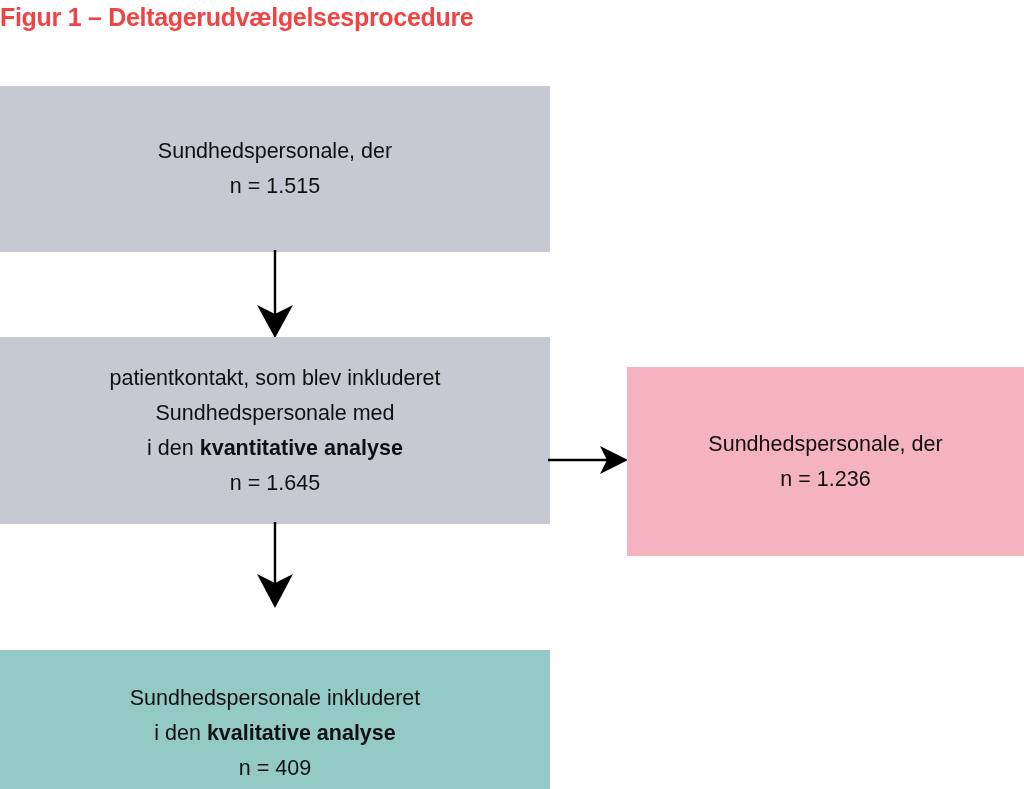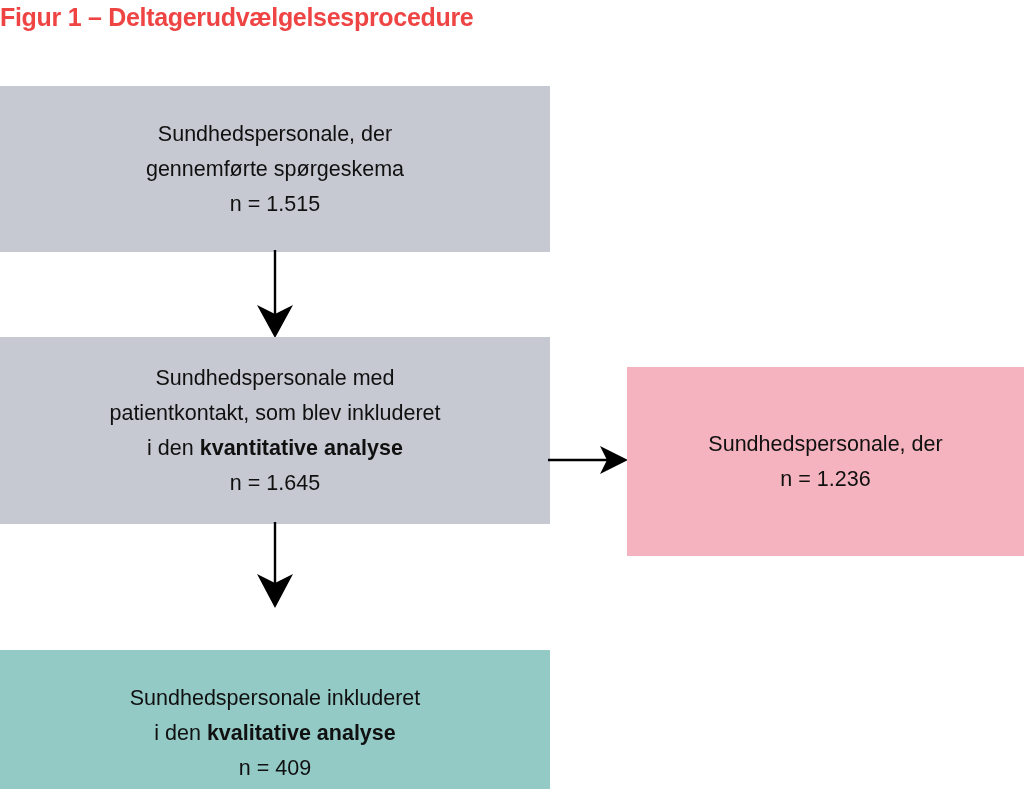--- a/index.html
+++ b/index.html
@@ -86,34 +86,33 @@
 </style>
 </head>
 <body>
 
 <div id="figure-root">
 
   <div class="fig-title">Figur 1 – Deltagerudvælgelsesprocedure</div>
 
   <div class="node" id="node-questionnaire" style="background: rgb(198, 201, 210);">
     <span class="line">Sundhedspersonale, der</span>
-    <span class="line">gennemførte spørgeskema</span>
     <span class="line">n = 1.515</span>
   </div>
 
   <div class="arrow" id="arrow-q-to-quant">
     <svg width="80" height="90" viewBox="0 0 80 90" xmlns="http://www.w3.org/2000/svg">
       <line x1="40" y1="0" x2="40" y2="78" stroke="#000000" stroke-width="2.4"></line>
       <path d="M 40 88 L 22 55 L 40 64 L 58 55 Z" fill="#000000"></path>
     </svg>
   </div>
 
   <div class="node" id="node-quantitative" style="background: rgb(198, 201, 210);">
+    <span class="line">patientkontakt, som blev inkluderet</span>
     <span class="line">Sundhedspersonale med</span>
-    <span class="line">patientkontakt, som blev inkluderet</span>
     <span class="line"><span>i den </span><b>kvantitative analyse</b></span>
     <span class="line">n = 1.645</span>
   </div>
 
   <div class="arrow" id="arrow-quant-to-excluded">
     <svg width="84" height="40" viewBox="0 0 84 40" xmlns="http://www.w3.org/2000/svg">
       <line x1="0" y1="20" x2="66" y2="20" stroke="#000000" stroke-width="2.4"></line>
       <path d="M 80 20 L 52 6 L 59 20 L 52 34 Z" fill="#000000"></path>
     </svg>
   </div>

